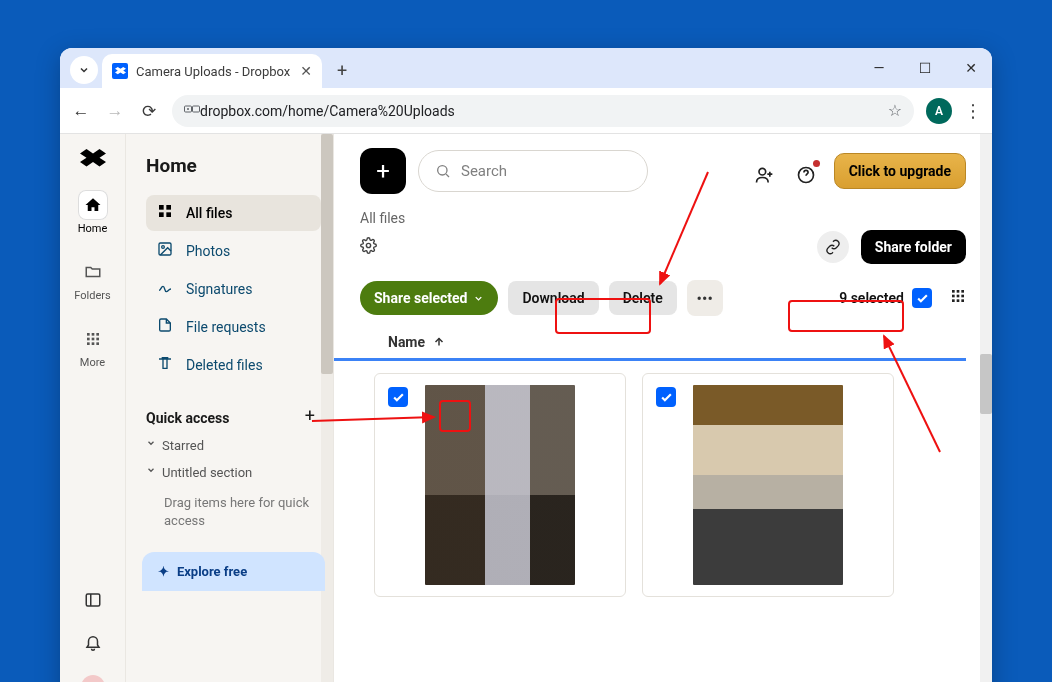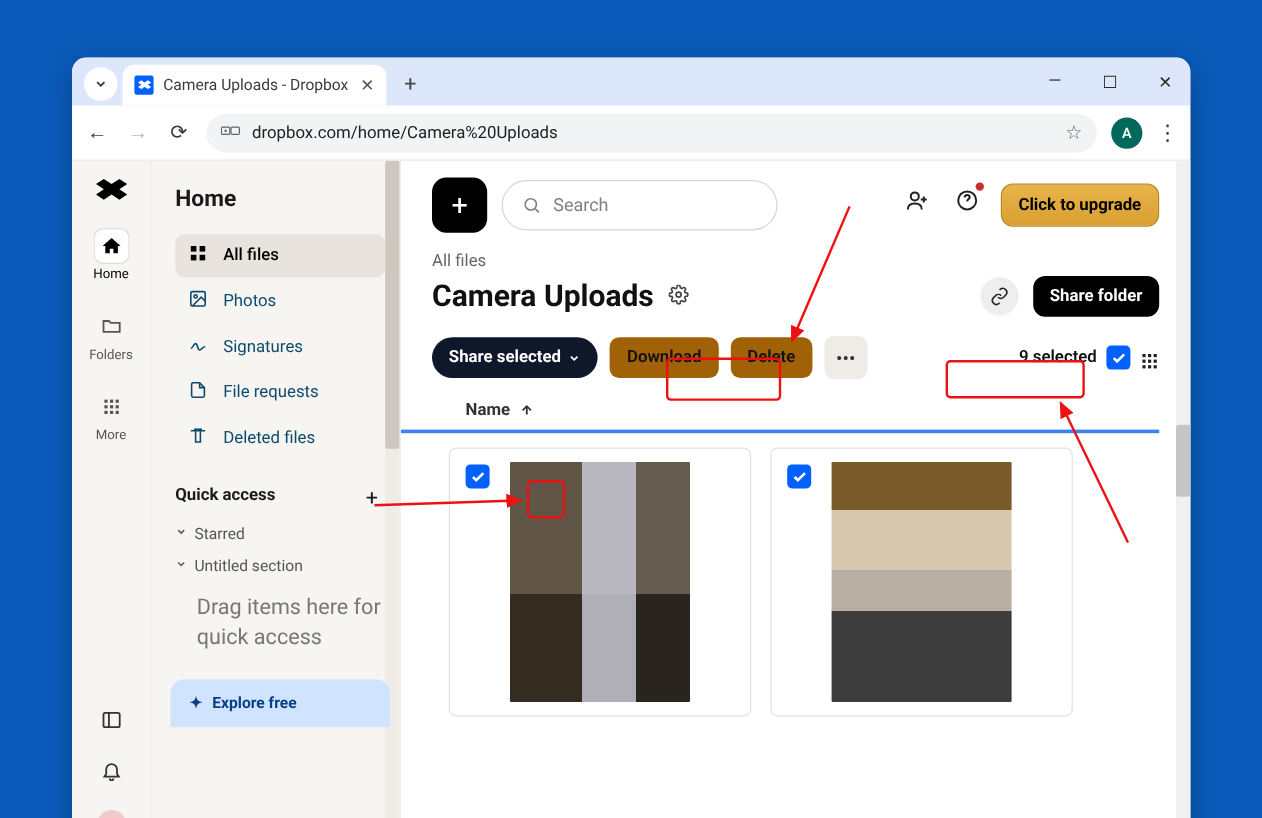--- a/index.html
+++ b/index.html
@@ -80,21 +80,21 @@
     gap:12px;
   }
   .nav-icn { width:22px;text-align:center;font-size:17px;color:#3a3a3a;}
   .nav-icn.dim { color:#b9b9b9;}
   .reload { font-size:17px;}
   .urlbox {
     flex:1; height:32px;
     background:#f1f3f4;
     border-radius:16px;
     display:flex;align-items:center;
-    padding:0 12px; gap:10px;
+    padding:0 12px; 
     font-size:14px; color:#202124;
   }
   .url-left { color:#5f6368; font-size:13px;}
   .url-star { margin-left:auto; color:#5f6368; font-size:16px;}
   .profile-dot {
     width:26px;height:26px;border-radius:50%;
     background:#00695c;color:#fff;
     display:flex;align-items:center;justify-content:center;
     font-size:12px;font-weight:600;
   }
@@ -154,29 +154,29 @@
   .side-list{ list-style:none; display:flex;flex-direction:column;gap:2px;}
   .side-li{
     display:flex;align-items:center;gap:12px;
     padding:8px 10px;border-radius:8px;
     font-size:14px;color:#0c4a6e;cursor:pointer;
   }
   .side-li.active{ background:#e8e4dd;color:#000;font-weight:500;}
   .side-ic { width:18px; text-align:center; font-size:15px; color:inherit;}
   .side-section{
     margin-top:22px; font-size:14px; font-weight:700; color:#1a1a1a;
-    display:flex;align-items:flex-start;justify-content:space-between;
+    display:flex;align-items:flex-end;justify-content:space-between;
     padding-right:6px;
   }
   .side-collapsible{
     margin-top:12px; display:flex;align-items:flex-start;gap:6px;
     font-size:13px;color:#555;cursor:pointer;
   }
   .side-drag{
-    margin-top:14px; font-size:18px; color:#777; line-height:1.4;
+    margin-top:14px; font-size:13px; color:#777; line-height:1.4;
     padding-left:18px;
   }
   .side-explore{
     margin:22px -4px 0 -4px;
     background:#d0e4ff;
     border-radius:12px 12px 0 0;
     padding:12px 16px;
     font-size:13px;font-weight:700;color:#0a3e86;
     display:flex;align-items:center;gap:8px;
   }
@@ -203,21 +203,21 @@
     width:46px;height:46px;border-radius:12px;
     background:#000;color:#fff;font-size:24px;
     display:flex;align-items:center;justify-content:center;cursor:pointer;
   }
   .search{
     flex:0 0 230px;height:42px;
     border:1px solid #d9d6d0;border-radius:22px;
     display:flex;align-items:center;gap:10px;
     padding:0 16px;color:#808080;font-size:15px;
   }
-  .top-right{ margin-left:auto; display:flex;align-items:flex-start;gap:14px;}
+  .top-right{ margin-left:auto; display:flex;align-items:flex-end;gap:14px;}
   .ic-btn{
     width:28px;height:28px;display:flex;align-items:center;justify-content:center;
     font-size:17px;color:#222;position:relative;
   }
   .badge-dot{
     position:absolute;top:-1px;right:0;
     width:7px;height:7px;border-radius:50%;background:#c53030;
   }
   .upgrade{
     background:linear-gradient(#e8b44a,#d99f30);
@@ -242,34 +242,34 @@
   .share-folder{
     background:#000;color:#fff;font-weight:700;
     border-radius:10px;padding:9px 14px;font-size:14px;cursor:pointer;
   }
 
   .action-row{
     display:flex;align-items:center;gap:10px;
     padding:16px 26px 0 26px;
   }
   .pill-dark{
-    background:#0f172a;color:#fff;border-radius:20px;
+    background:#4d7c0f;color:#fff;border-radius:20px;
     padding:9px 14px;font-size:14px;font-weight:700;
     display:flex;align-items:center;gap:6px;cursor:pointer;
   }
   .pill-light{
-    background:#a16207;color:#111;border-radius:8px;
+    background:#e5e5e5;color:#111;border-radius:8px;
     padding:9px 14px;font-size:14px;font-weight:600;cursor:pointer;
   }
   .pill-sq{
     width:36px;height:36px;background:#efece7;border-radius:8px;
     display:flex;align-items:center;justify-content:center;
     font-size:16px;color:#333;cursor:pointer;
   }
-  .action-right{ margin-left:auto; display:flex;align-items:flex-end;gap:0;}
+  .action-right{ margin-left:auto; display:flex;align-items:center;gap:10px;}
   .sel-count{
     font-size:14px;font-weight:600;color:#111;
     display:flex;align-items:center;gap:8px;
     padding:5px 8px;
   }
   .chk{
     width:20px;height:20px;border-radius:4px;background:#0061fe;
     display:flex;align-items:center;justify-content:center;
   }
   .chk svg{color:#fff;}
@@ -539,21 +539,20 @@
             <span>Click to upgrade</span>
           </div>
         </div>
       </div>
 
       <div class="breadcrumb-row">
         <span>All files</span>
       </div>
 
       <div class="folder-row">
-        <span class="folder-title">Camera Uploads</span>
         <span class="gear">
           <svg width="17" height="17" viewBox="0 0 24 24" fill="none" stroke="currentColor" stroke-width="2">
               <circle cx="12" cy="12" r="3"></circle>
               <path d="M19.4 15a1.65 1.65 0 0 0 .33 1.82l.06.06a2 2 0 1 1-2.83 2.83l-.06-.06a1.65 1.65 0 0 0-1.82-.33 1.65 1.65 0 0 0-1 1.51V21a2 2 0 0 1-4 0v-.09a1.65 1.65 0 0 0-1-1.51 1.65 1.65 0 0 0-1.82.33l-.06.06a2 2 0 1 1-2.83-2.83l.06-.06a1.65 1.65 0 0 0 .33-1.82 1.65 1.65 0 0 0-1.51-1H3a2 2 0 0 1 0-4h.09a1.65 1.65 0 0 0 1.51-1 1.65 1.65 0 0 0-.33-1.82l-.06-.06a2 2 0 1 1 2.83-2.83l.06.06a1.65 1.65 0 0 0 1.82.33h0a1.65 1.65 0 0 0 1-1.51V3a2 2 0 0 1 4 0v.09a1.65 1.65 0 0 0 1 1.51h0a1.65 1.65 0 0 0 1.82-.33l.06-.06a2 2 0 1 1 2.83 2.83l-.06.06a1.65 1.65 0 0 0-.33 1.82v0a1.65 1.65 0 0 0 1.51 1H21a2 2 0 0 1 0 4h-.09a1.65 1.65 0 0 0-1.51 1z"></path>
             </svg>
         </span>
         <div class="folder-right">
           <span class="link-chip">
             <svg width="16" height="16" viewBox="0 0 24 24" fill="none" stroke="currentColor" stroke-width="2">
                 <path d="M10 13a5 5 0 0 0 7 0l3-3a5 5 0 0 0-7-7l-1 1"></path>

